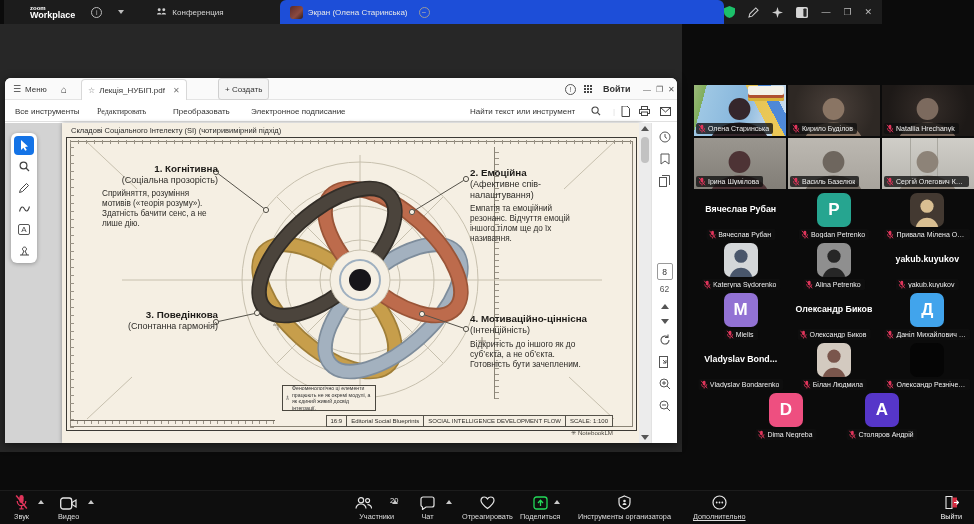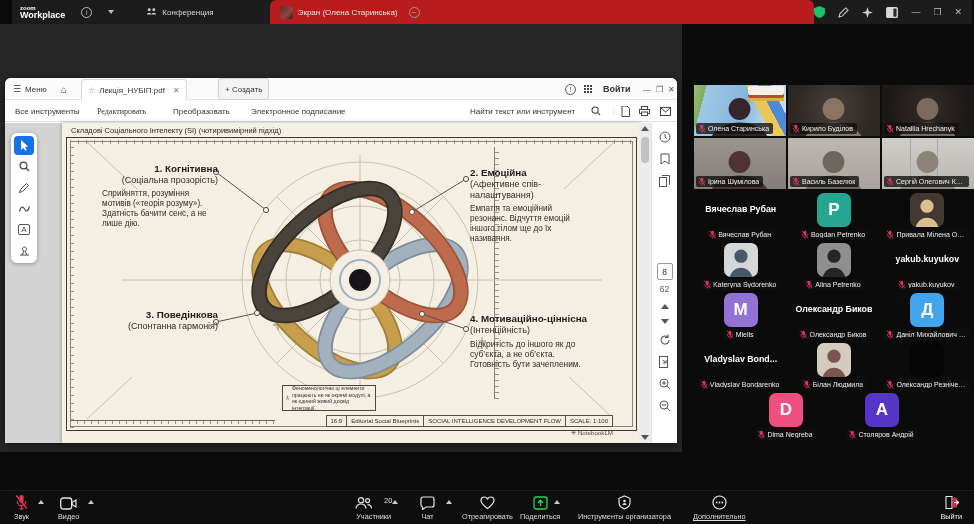--- a/index.html
+++ b/index.html
@@ -1,30 +1,30 @@
 <!DOCTYPE html>
 <html><head>
 <meta charset="utf-8">
 <style>
   html,body{margin:0;padding:0;background:#000;}
   *{box-sizing:border-box;}
   .screen{position:relative;width:974px;height:524px;background:#0b0b0b;overflow:hidden;
     font-family:"Liberation Sans","DejaVu Sans",sans-serif;-webkit-font-smoothing:antialiased;}
 
   
-  .topbar{position:absolute;left:12px;top:0;width:960px;height:24px;background:#1c1c1c;display:flex;align-items:center;}
+  .topbar{position:absolute;left:4px;top:0;width:878px;height:24px;background:#1c1c1c;display:flex;align-items:center;padding-left:18px;}
   .zlogo{margin-left:8px;color:#fff;line-height:1;}
   .zlogo .l1{font-size:6px;font-weight:700;display:block;}
   .zlogo .l2{font-size:9px;font-weight:700;display:block;}
   .tb-ic{color:#cfcfcf;font-size:10px;margin-left:16px;display:inline-flex;align-items:center;}
   .circ-i{width:11px;height:11px;border:1px solid #bbb;border-radius:50%;font-size:7px;display:flex;align-items:center;justify-content:center;color:#bbb;}
   .chev-dn{width:0;height:0;border-left:3.5px solid transparent;border-right:3.5px solid transparent;border-top:4px solid #bdbdbd;display:inline-block;}
   .ztab{height:24px;display:flex;align-items:center;gap:5px;padding:0 10px;color:#d6d6d6;font-size:8px;}
   .ztab.conf{margin-left:22px;}
-  .ztab.screen{background:#b91c1c;border-radius:6px 6px 0 0;margin-left:46px;color:#e8e8e8;}
+  .ztab.screen{background:#1d4ed8;border-radius:6px 6px 0 0;margin-left:46px;color:#e8e8e8;}
   .tab-ava{width:13px;height:13px;border-radius:3px;background:linear-gradient(135deg,#5c2a2a,#8c4a40 60%,#2c1c1c);}
   .minus-circ{width:11px;height:11px;border:1px solid #9a9a9a;border-radius:50%;color:#b5b5b5;font-size:8px;display:flex;align-items:center;justify-content:center;margin-left:6px;}
   .tb-right{margin-left:auto;display:flex;align-items:center;gap:13px;margin-right:10px;}
   .winbtn{color:#bdbdbd;font-size:9px;}
 
   
   .share-bg{position:absolute;left:0;top:24px;width:682px;height:428px;background:#272727;}
 
   
   .pdfwin{position:absolute;left:5px;top:78px;width:672px;height:365px;background:#fff;border-radius:6px 6px 0 0;box-shadow:0 2px 10px rgba(0,0,0,.55);overflow:hidden;}
@@ -113,21 +113,21 @@
   .k-video .pill{left:2px;transform:none;}
   .pname{color:#f0f0f0;font-size:7px;white-space:nowrap;overflow:hidden;text-overflow:ellipsis;}
   .micoff{width:8px;height:9px;flex:0 0 auto;}
 
   
   .botbar{position:absolute;left:0;top:490px;width:974px;height:34px;background:#0e0e0e;border-top:1px solid #1c1c1c;}
   .bitem{position:absolute;top:3px;display:flex;flex-direction:column;align-items:center;color:#dedede;}
   .bitem .ic{height:16px;display:flex;align-items:flex-end;}
   .bitem .lbl{font-size:7.3px;margin-top:2px;white-space:nowrap;}
   .bchev{position:absolute;top:9px;width:0;height:0;border-left:3px solid transparent;border-right:3px solid transparent;border-bottom:4px solid #c9c9c9;}
-  .pcount{font-size:7.5px;color:#e6e6e6;margin-left:12px;transform:translateY(-5px);}
+  .pcount{font-size:7.5px;color:#e6e6e6;margin-left:18px;transform:translateY(-5px);}
 </style>
 </head>
 <body>
 
 <div class="screen">
 
   <div class="topbar">
     <div class="zlogo">
       <span class="l1">zoom</span>
       <span class="l2">Workplace</span>

